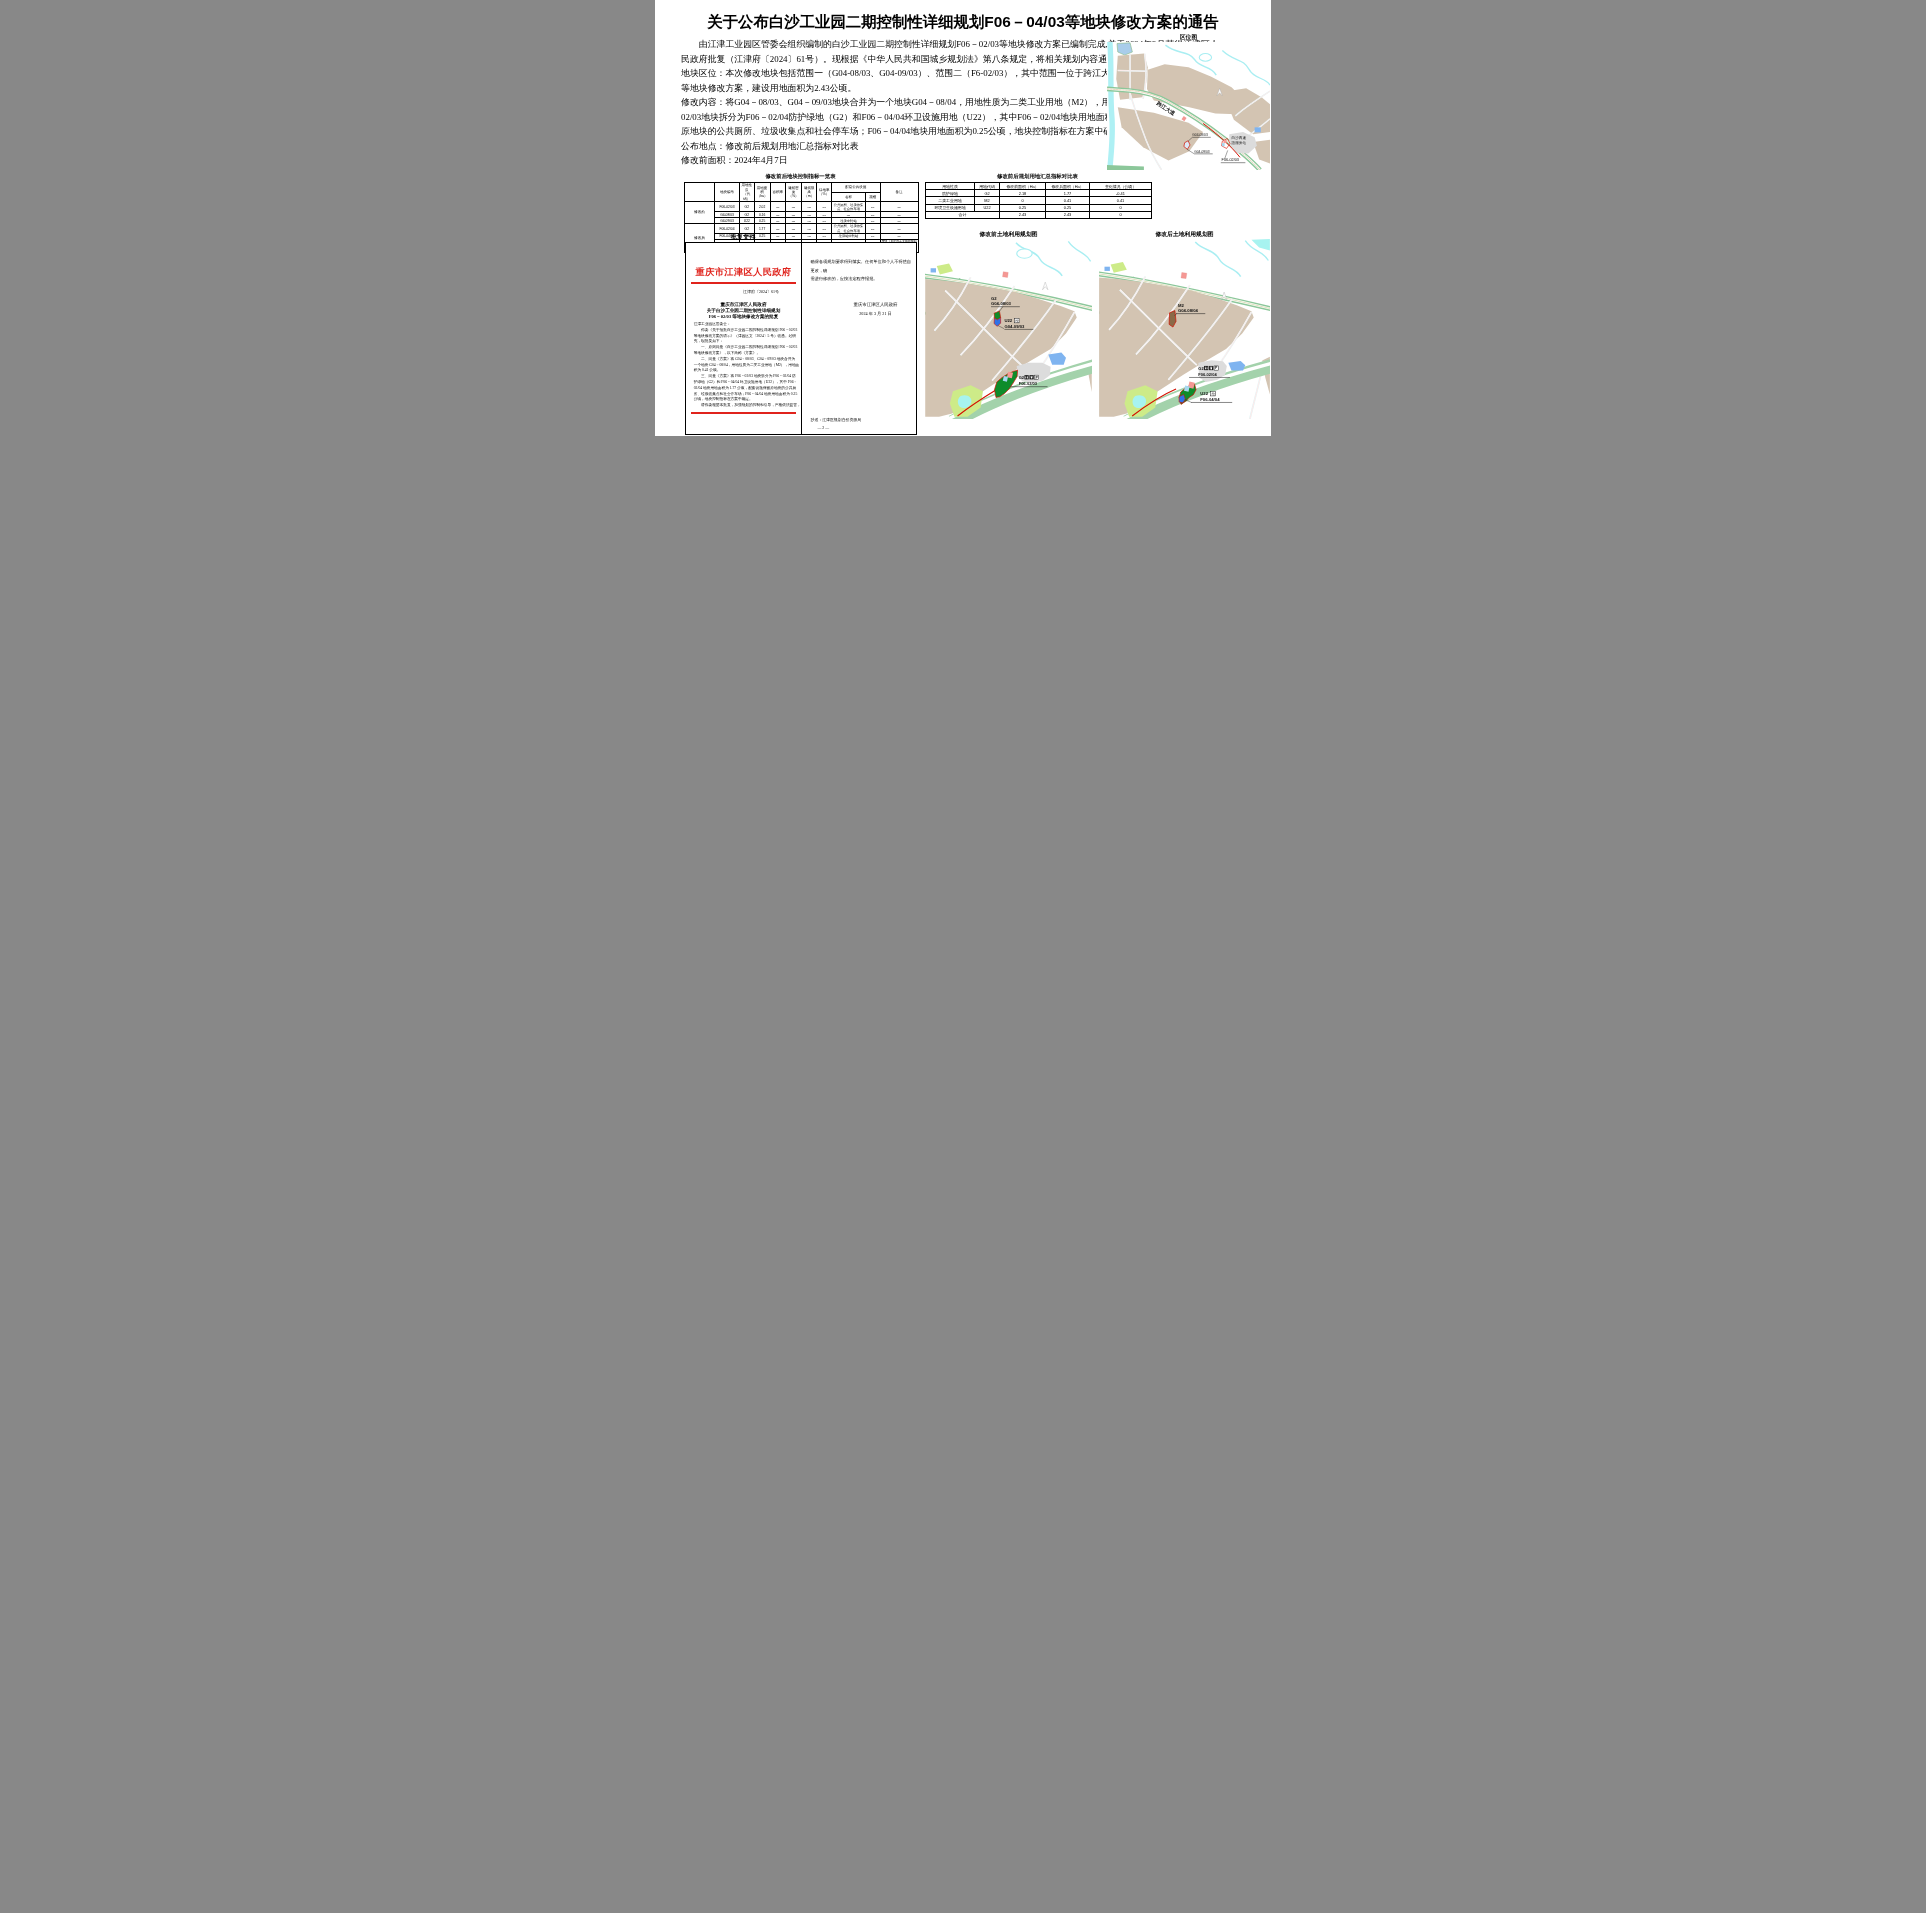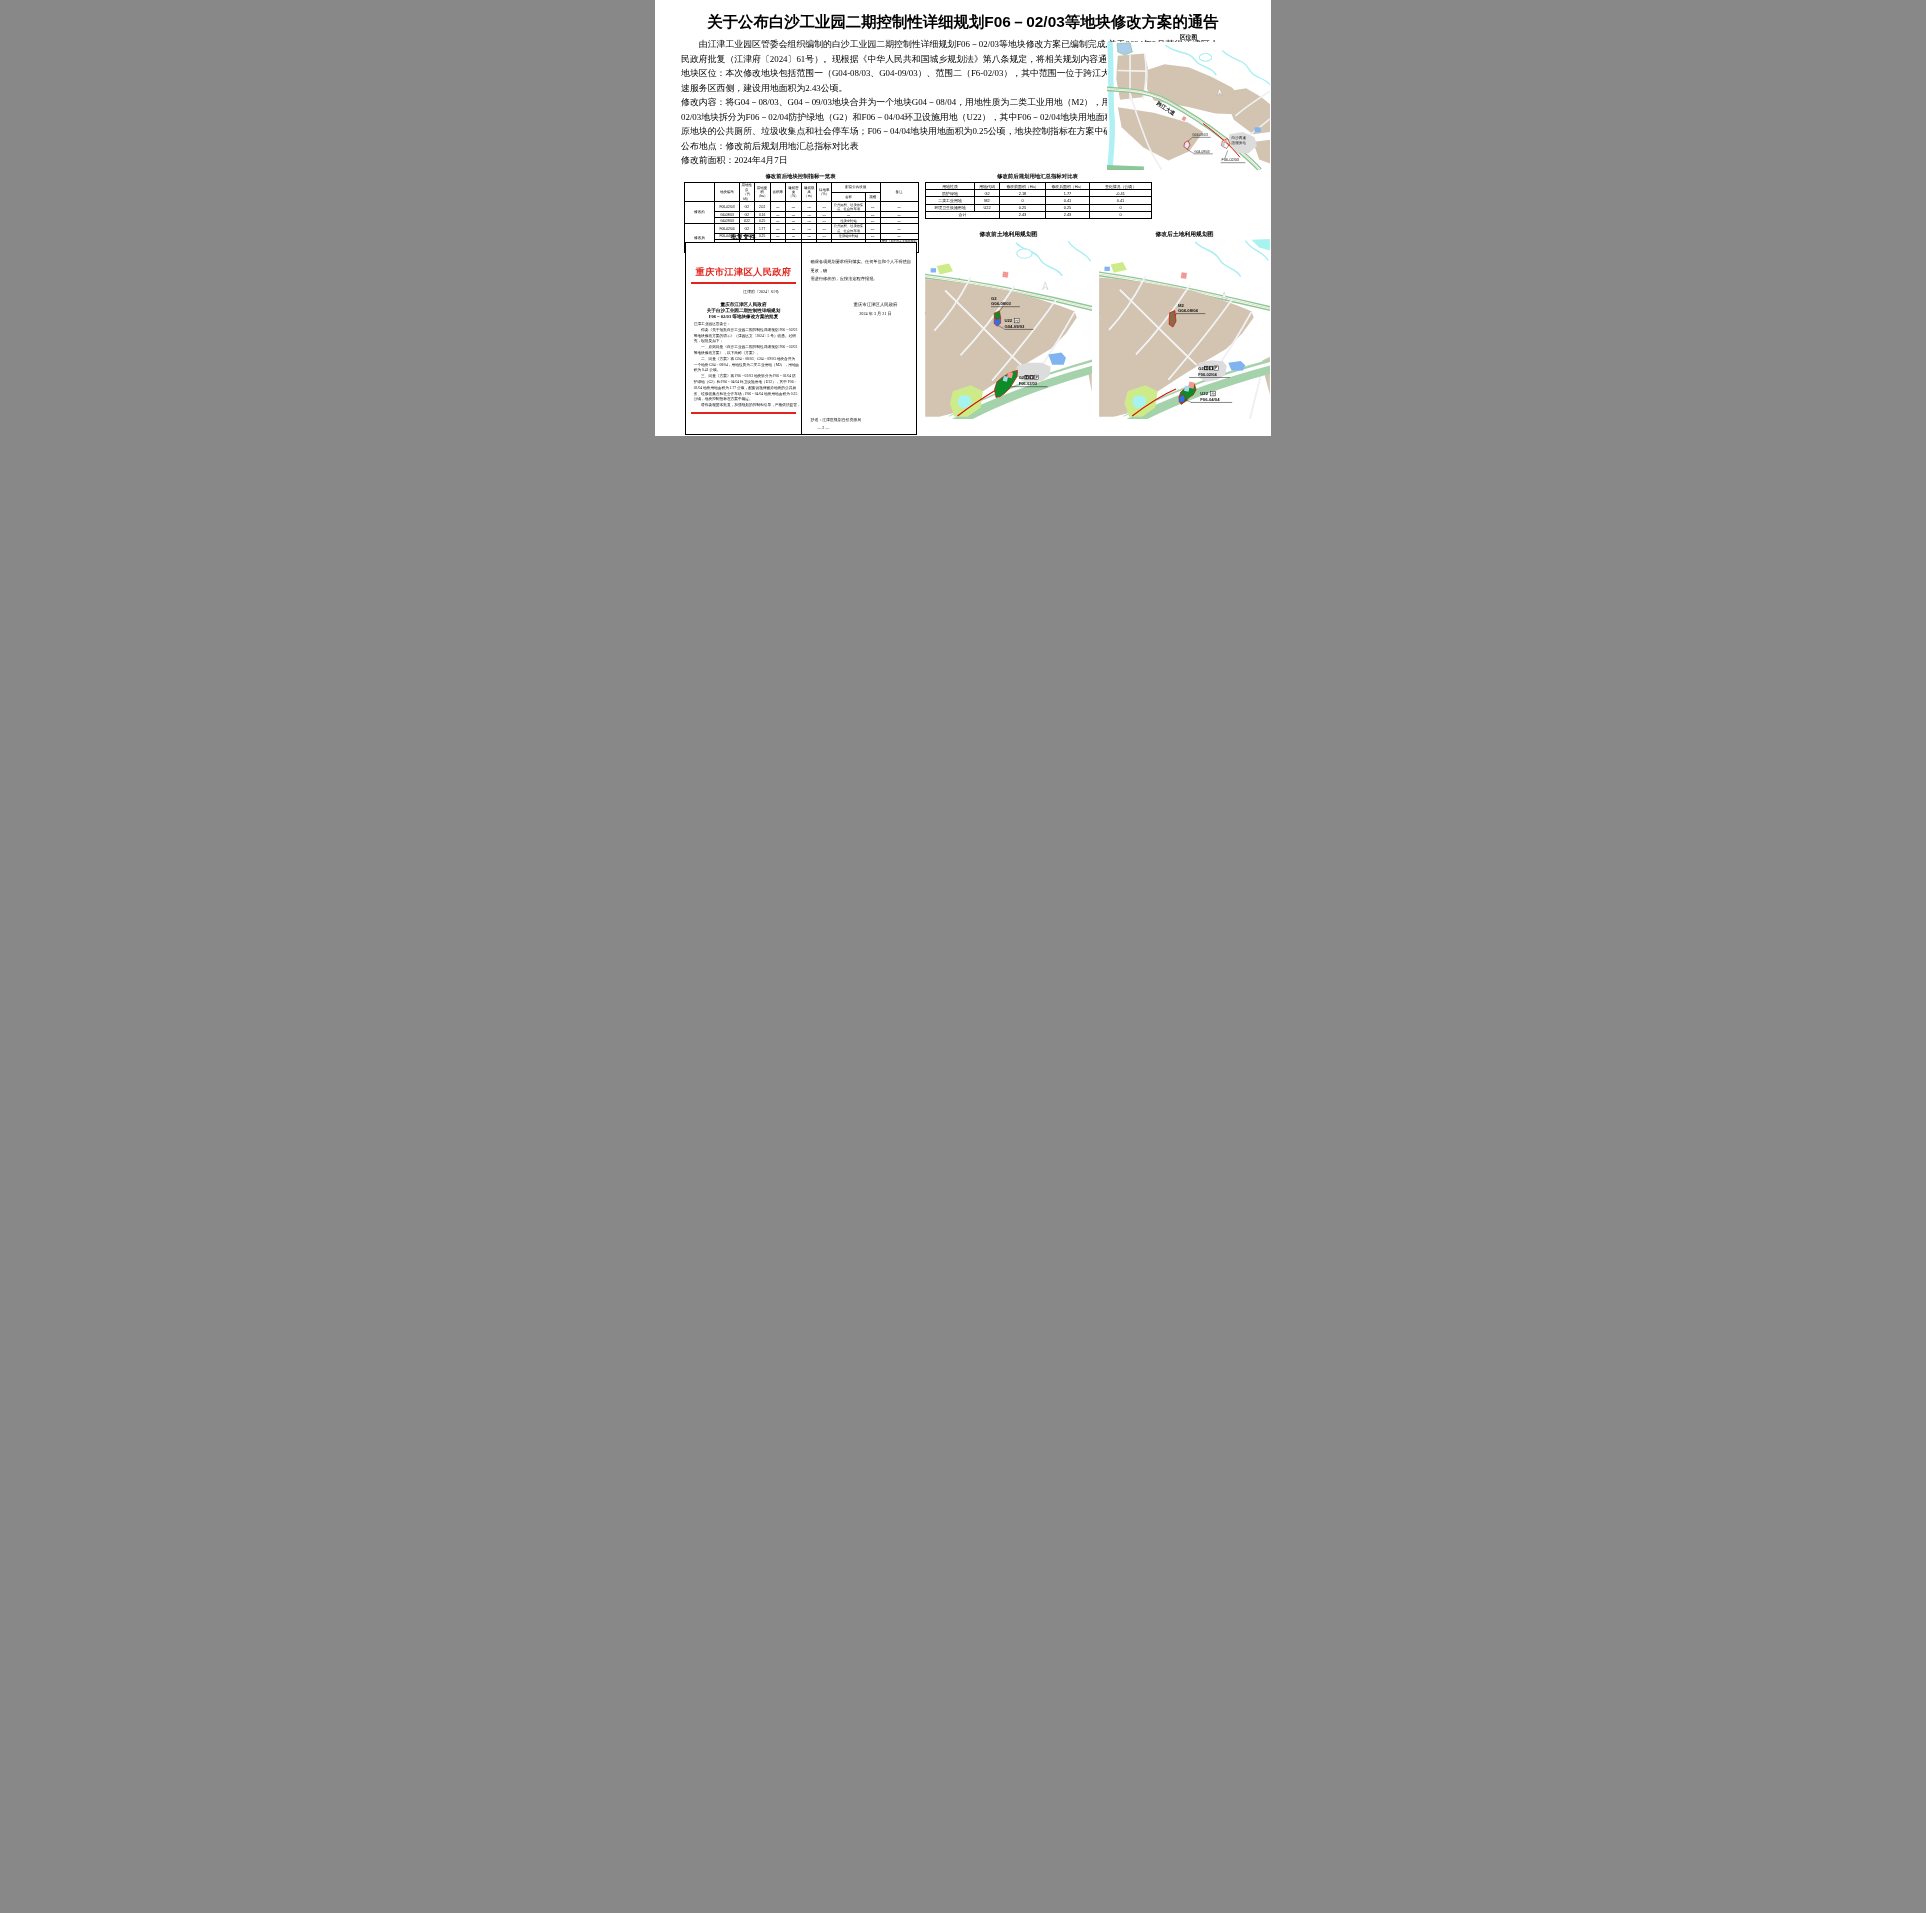--- a/index.html
+++ b/index.html
@@ -51,27 +51,27 @@
   #beforeMap{top:239px;left:270px;}
   #afterMap{top:239px;left:444px;}
   svg text{font-family:"Liberation Sans","DejaVu Sans",sans-serif;fill:#111;}
   .maplabel{font-weight:bold;}
 </style>
 </head>
 <body>
 
 <div id="canvas">
 
-  <div id="main-title" class="abs">关于公布白沙工业园二期控制性详细规划F06－02/03等地块修改方案的通告</div>
+  <div id="main-title" class="abs">关于公布白沙工业园二期控制性详细规划F06－04/03等地块修改方案的通告</div>
 
   <div id="notice-body" class="abs">
     <div class="bline">　　由江津工业园区管委会组织编制的白沙工业园二期控制性详细规划F06－02/03等地块修改方案已编制完成,并于2024年3月获得江津区人</div>
     <div class="bline">民政府批复（江津府〔2024〕61号）。现根据《中华人民共和国城乡规划法》第八条规定，将相关规划内容通告如下：</div>
     <div class="bline">地块区位：本次修改地块包括范围一（G04-08/03、G04-09/03）、范围二（F6-02/03），其中范围一位于跨江大桥北侧，范围二位于白沙高</div>
-    <div class="bline">速服务区西侧，建设用地面积为2.43公顷。</div>
+    <div class="bline">等地块修改方案，建设用地面积为2.43公顷。</div>
     <div class="bline">修改内容：将G04－08/03、G04－09/03地块合并为一个地块G04－08/04，用地性质为二类工业用地（M2），用地面积为0.41公顷；将F06－</div>
     <div class="bline">02/03地块拆分为F06－02/04防护绿地（G2）和F06－04/04环卫设施用地（U22），其中F06－02/04地块用地面积为1.77公顷，配套设施保留</div>
     <div class="bline">原地块的公共厕所、垃圾收集点和社会停车场；F06－04/04地块用地面积为0.25公顷，地块控制指标在方案中确定。</div>
     <div class="bline">公布地点：修改前后规划用地汇总指标对比表</div>
     <div class="bline">修改前面积：2024年4月7日</div>
   </div>
 
   <div id="locmap-title" class="abs map-title">区位图</div>
 
   <svg id="locmap" class="abs" width="163" height="128" viewBox="0 0 424 333">

